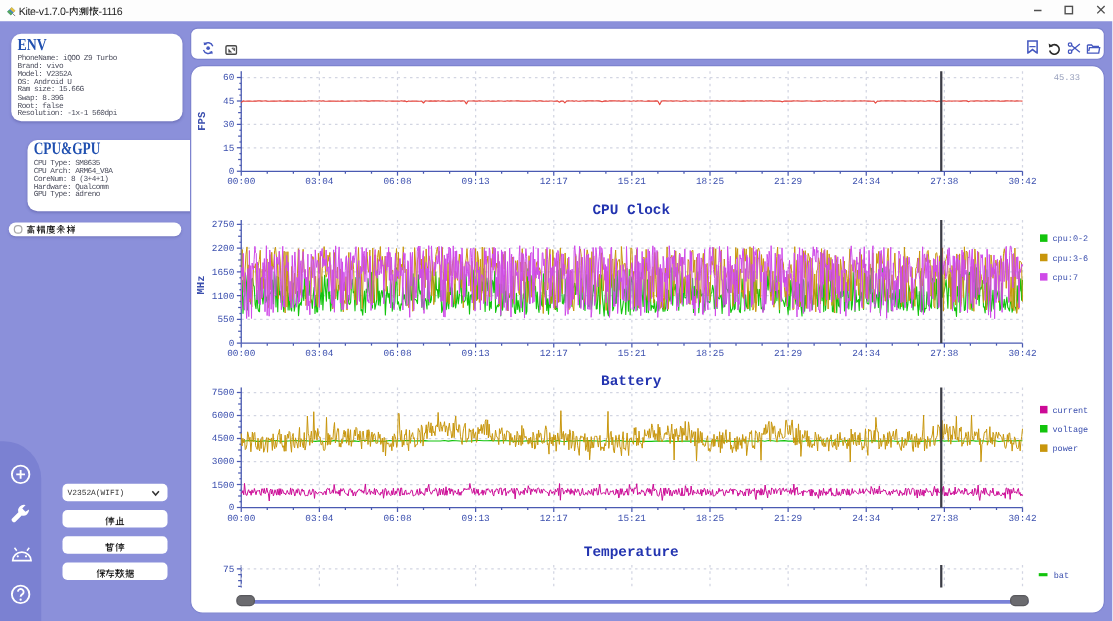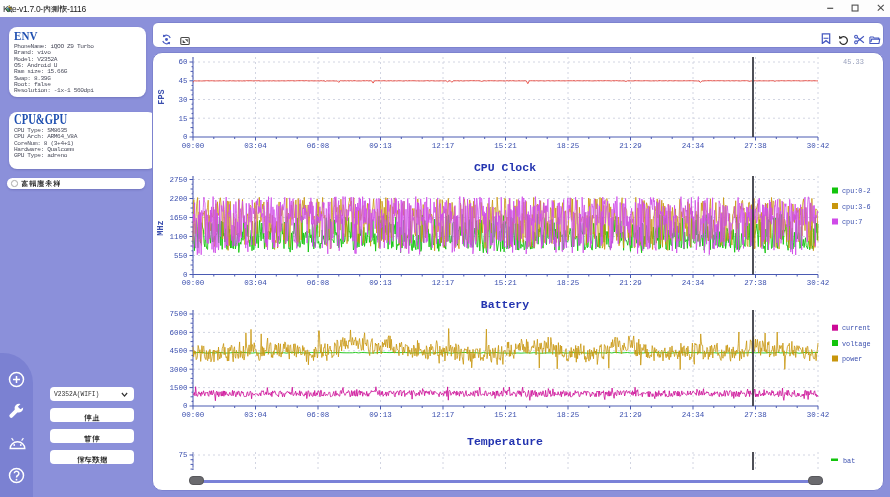--- a/index.html
+++ b/index.html
@@ -1,17 +1,17 @@
 <!DOCTYPE html>
 <html><head><meta charset="utf-8"><style>
 * { margin:0; padding:0; box-sizing:border-box; }
 html,body { width:890px; height:497px; overflow:hidden; font-family:"Liberation Sans",sans-serif; }
 #app { position:relative; width:890px; height:497px; background:#fbfbfb; }
 #titlebar { position:absolute; left:0; top:0; width:890px; height:17px; background:#fdfdfd; }
-#title { position:absolute; left:3px; top:3.5px; font-size:8.5px; color:#1b1b1b; letter-spacing:-0.3px; }
+#title { position:absolute; left:15px; top:3.5px; font-size:8.5px; color:#1b1b1b; letter-spacing:-0.3px; }
 #body { position:absolute; left:0; top:17px; width:890px; height:480px; background:#8b90da; }
 .panel { position:absolute; background:#fff; border-radius:8px; box-shadow:0 1px 2px rgba(60,60,130,0.3); }
 .envtitle { font-family:"Liberation Serif",serif; font-weight:bold; color:#2050b0; }
 .envtext { font-family:"Liberation Mono",monospace; font-size:6.2px; letter-spacing:-0.4px; line-height:6.35px; color:#4b4d5c; white-space:pre; }
 #rail { position:absolute; left:0; top:336px; width:33px; height:144px; background:#7b81d2; border-top-right-radius:30px; }
 .ri { position:absolute; left:8px; }
 .btn { position:absolute; left:50px; width:84px; height:14px; background:#fff; border-radius:4px; text-align:center; }
 #toolbar { position:absolute; left:152px; top:5px; width:732px; height:26px; background:#fff; border:1px solid #7d83cf; border-radius:6px; }
 #chartcard { position:absolute; left:152px; top:35px; width:732px; height:439px; background:#fff; border:1px solid #7d83cf; border-radius:10px; }
 #greenbar { position:absolute; left:44px; top:6.5px; width:621px; height:14px; background:#a9cf96; border:1px solid #93bd80; text-align:center; font-family:"Liberation Mono",monospace; font-size:6.8px; color:#222; line-height:13.5px; }
@@ -69,21 +69,21 @@
     <div class="envtitle" style="font-size:13.5px;transform:scaleX(0.82);transform-origin:0 0">ENV</div>
     <div class="envtext">PhoneName: iQOO Z9 Turbo
 Brand: vivo
 Model: V2352A
 OS: Android U
 Ram size: 15.66G
 Swap: 8.39G
 Root: false
 Resolution: -1x-1 560dpi</div>
   </div>
-  <div class="panel" style="left:9px; top:95px; width:147px; height:57px; padding:0 0 0 5px">
+  <div class="panel" style="left:22px; top:95px; width:147px; height:57px; padding:0 0 0 5px">
     <div class="envtitle" style="font-size:14px;transform:scaleX(0.76);transform-origin:0 0">CPU&amp;GPU</div>
     <div class="envtext">CPU Type: SM8635
 CPU Arch: ARM64_V8A
 CoreNum: 8 (3+4+1)
 Hardware: Qualcomm
 GPU Type: adreno</div>
   </div>
   <div class="panel" style="left:7px; top:161px; width:138px; height:10.5px; border-radius:5.5px">
     <span style="position:absolute;left:4px;top:2px;width:6.5px;height:6.5px;border:1px solid #aaa;border-radius:50%"></span>
     <span style="position:absolute;left:14px;top:1.6px;line-height:0;display:flex;gap:0.5px">

